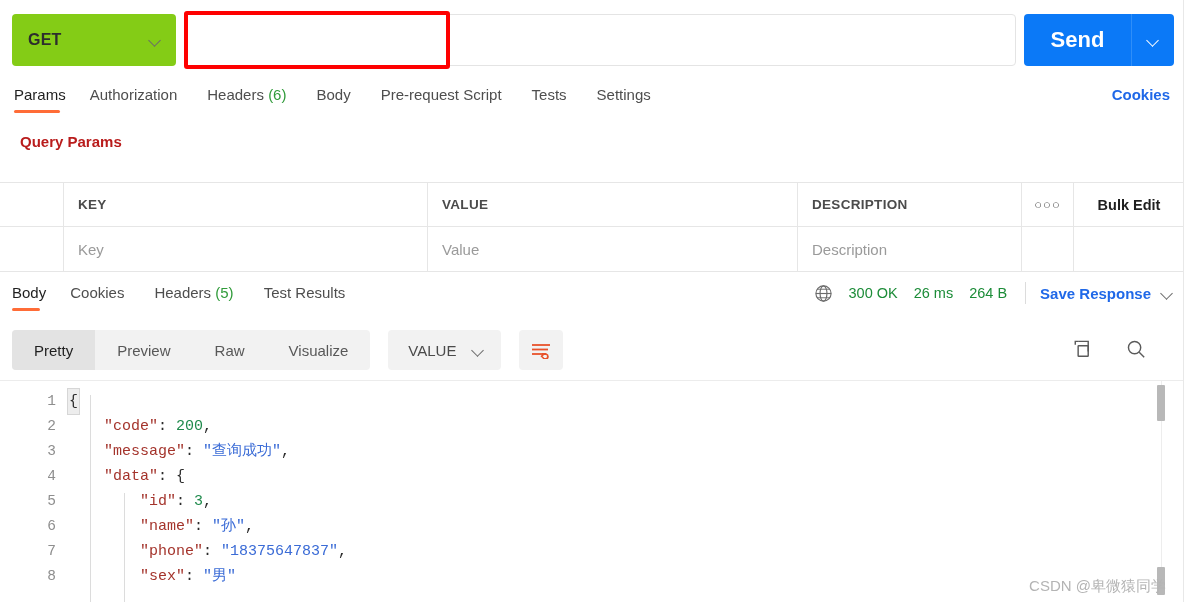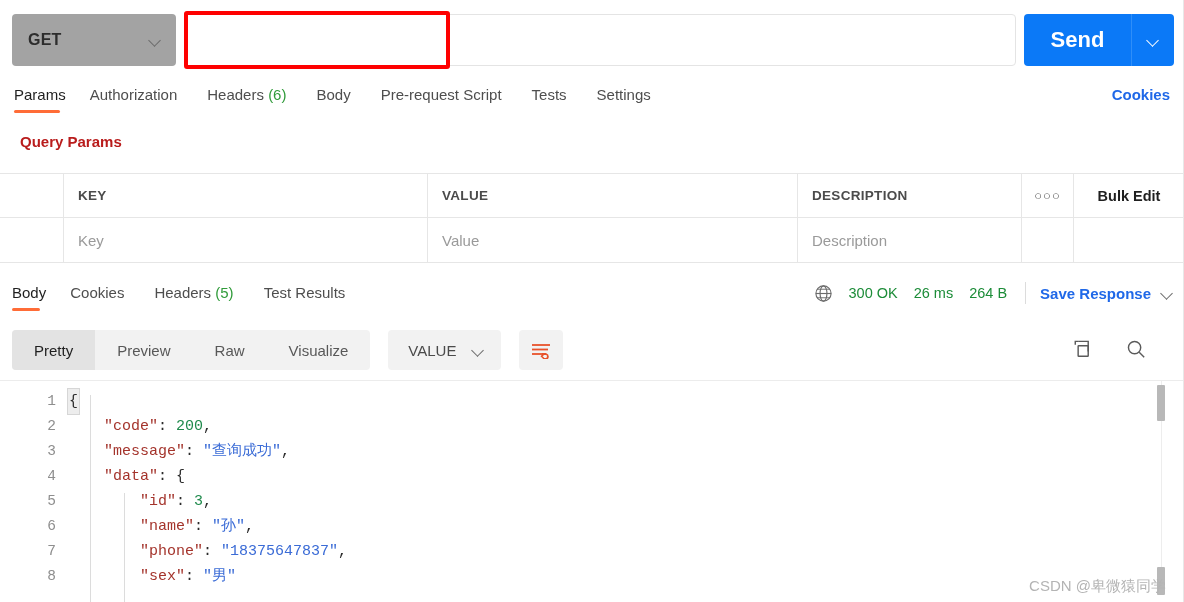--- a/index.html
+++ b/index.html
@@ -19,21 +19,21 @@
   
   .urlbar {
     position: absolute; left: 0; top: 0;
     width: 1184px; height: 80px;
     display: flex; align-items: center;
     padding: 0 10px 0 12px;
     gap: 0;
   }
   .method-box {
     width: 164px; height: 52px;
-    background: #a3a3a3;
+    background: #84cc16;
     border-radius: 4px;
     display: flex; align-items: center; justify-content: space-between;
     padding: 0 14px 0 16px;
     flex: none;
   }
   .method-label {
     font-size: 16px; font-weight: bold; color: #2d2d2d;
     letter-spacing: .2px;
   }
   .chev {
@@ -130,21 +130,21 @@
     font-size: 15px; font-weight: bold; color: #1f68e8;
   }
 
   
   .qp-title {
     position: absolute; left: 20px; top: 133px;
     font-size: 15px; font-weight: bold; color: #b91c1c;
   }
 
   .params-table {
-    position: absolute; left: 0; top: 173px;
+    position: absolute; left: 0; top: 182px;
     width: 1184px;
     border-top: 1px solid #e6e6e6;
     border-bottom: 1px solid #e6e6e6;
   }
   .ptr { display: flex; height: 44px; }
   .ptr.header { border-bottom: 1px solid #e6e6e6; }
   .pcell {
     display: flex; align-items: center;
     border-right: 1px solid #e6e6e6;
     padding-left: 14px;

